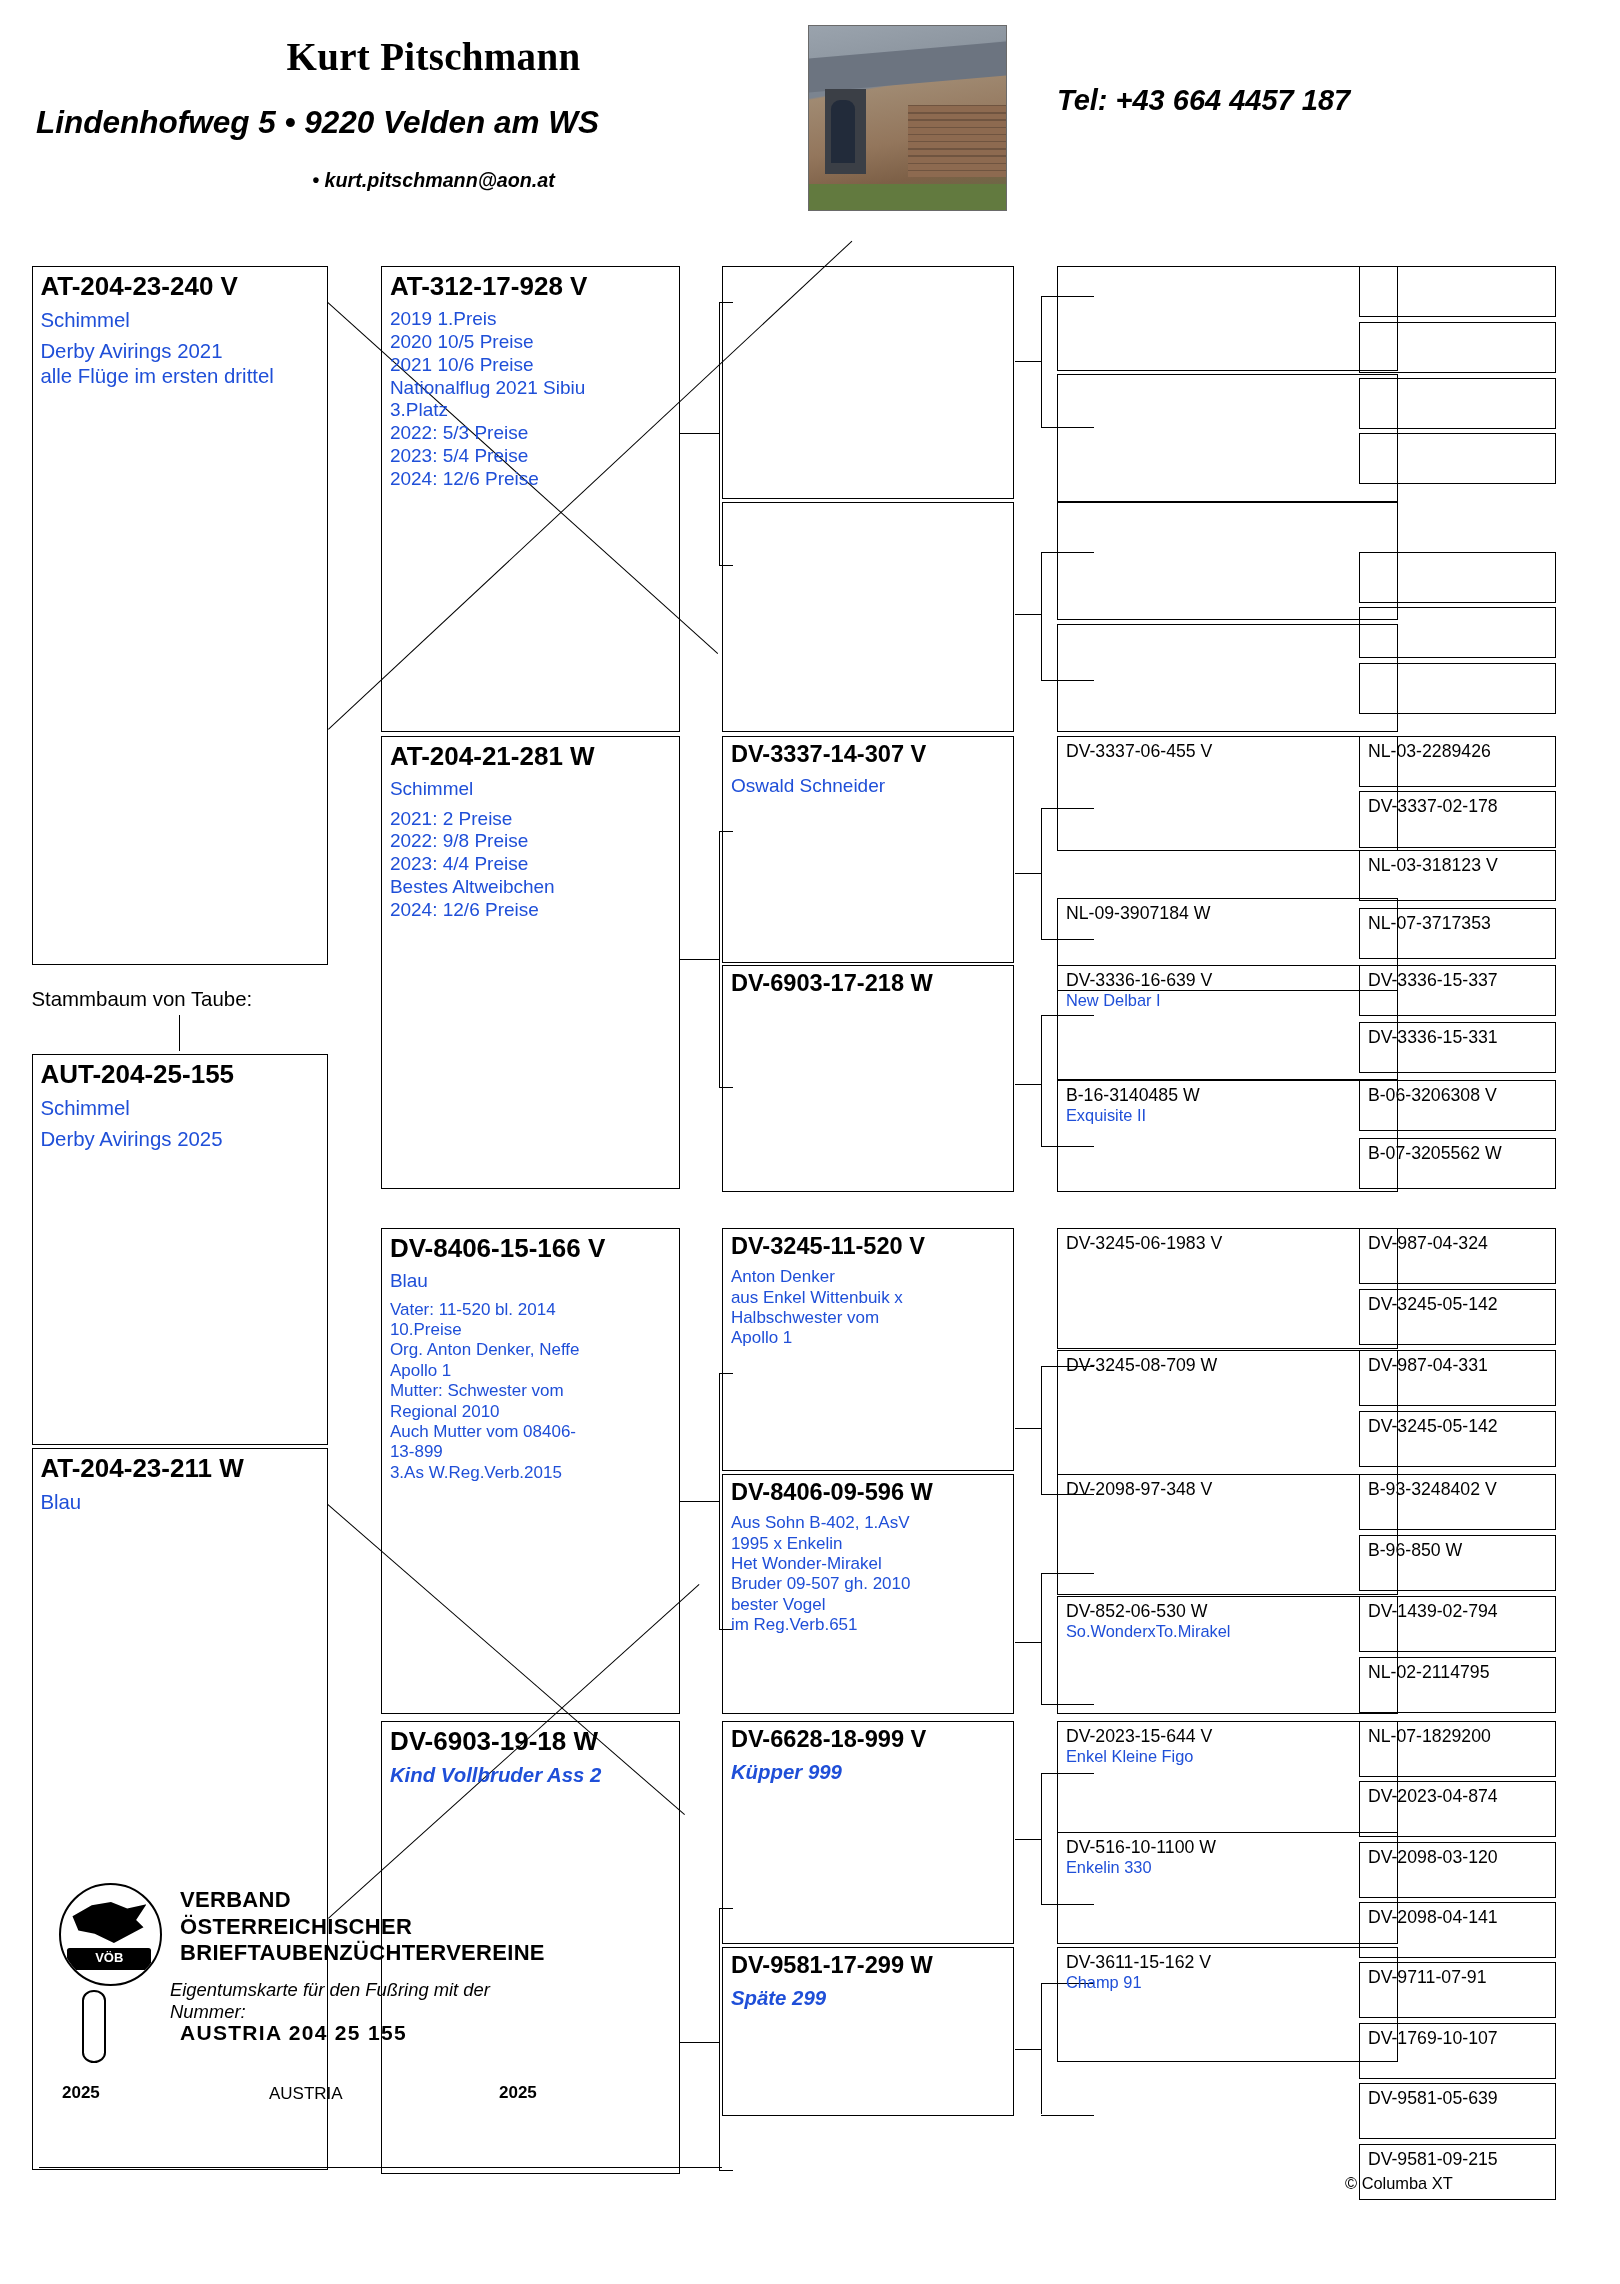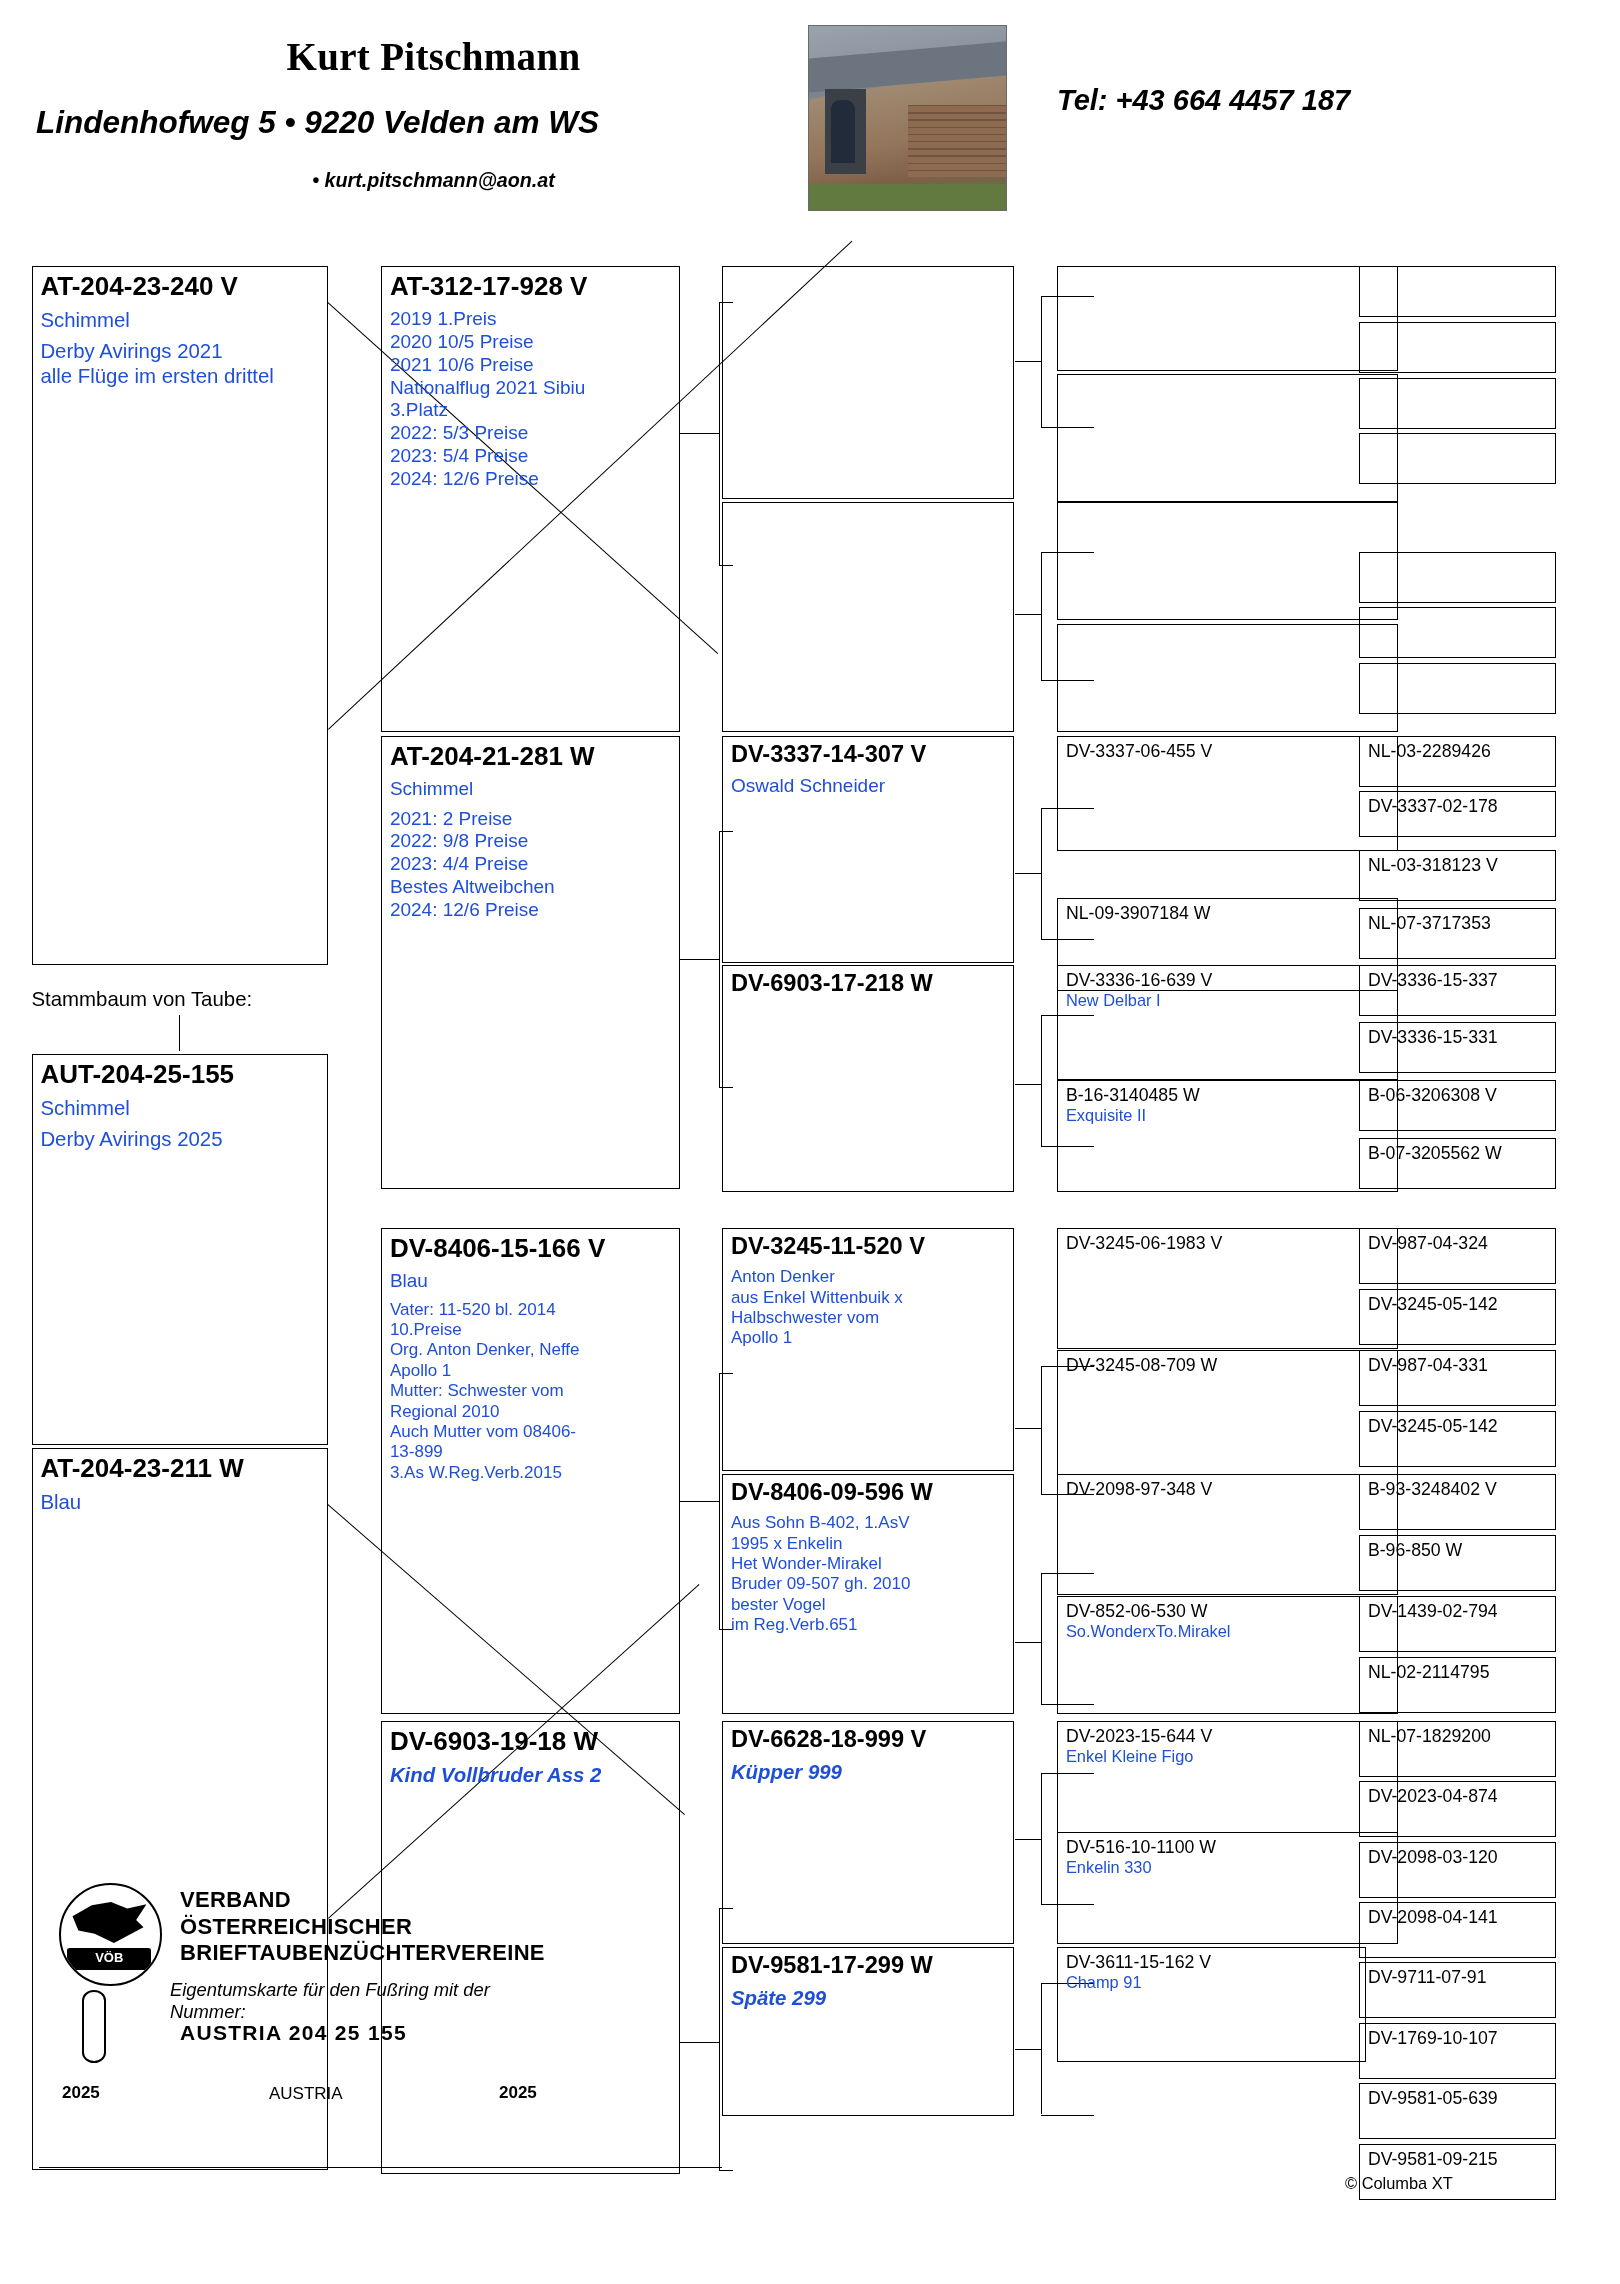--- a/index.html
+++ b/index.html
@@ -488,21 +488,21 @@
   </div>
 
   <div class="box" style="left:1057px; top:1721px; width:341px; height:112px;">
     <span class="ring sm">DV-2023-15-644 V</span>
     <span class="note xs">Enkel Kleine Figo</span>
   </div>
   <div class="box" style="left:1057px; top:1832px; width:341px; height:112px;">
     <span class="ring sm">DV-516-10-1100 W</span>
     <span class="note xs">Enkelin 330</span>
   </div>
-  <div class="box" style="left:1057px; top:1947px; width:309px; height:115px;">
+  <div class="box" style="left:1057px; top:1947px; width:341px; height:115px;">
     <span class="ring sm">DV-3611-15-162 V</span>
     <span class="note xs">Champ 91</span>
   </div>
 
   <div class="box" style="left:1359px; top:266px; width:197px; height:51px;">
       <span class="ring sm"></span>
     </div>
   <div class="box" style="left:1359px; top:322px; width:197px; height:51px;">
       <span class="ring sm"></span>
     </div>
@@ -521,21 +521,21 @@
   <div class="box" style="left:1359px; top:663px; width:197px; height:51px;">
       <span class="ring sm"></span>
     </div>
   <div class="box" style="left:1359px; top:736px; width:197px; height:51px;">
       <span class="ring sm"></span>
     </div>
 
   <div class="box" style="left:1359px; top:736px; width:197px; height:51px;">
       <span class="ring sm">NL-03-2289426</span>
     </div>
-  <div class="box" style="left:1359px; top:791px; width:197px; height:46px;">
+  <div class="box" style="left:1359px; top:791px; width:197px; height:57px;">
       <span class="ring sm">DV-3337-02-178</span>
     </div>
   <div class="box" style="left:1359px; top:850px; width:197px; height:51px;">
       <span class="ring sm">NL-03-318123 V</span>
     </div>
   <div class="box" style="left:1359px; top:908px; width:197px; height:51px;">
       <span class="ring sm">NL-07-3717353</span>
     </div>
   <div class="box" style="left:1359px; top:965px; width:197px; height:51px;">
       <span class="ring sm">DV-3336-15-337</span>

